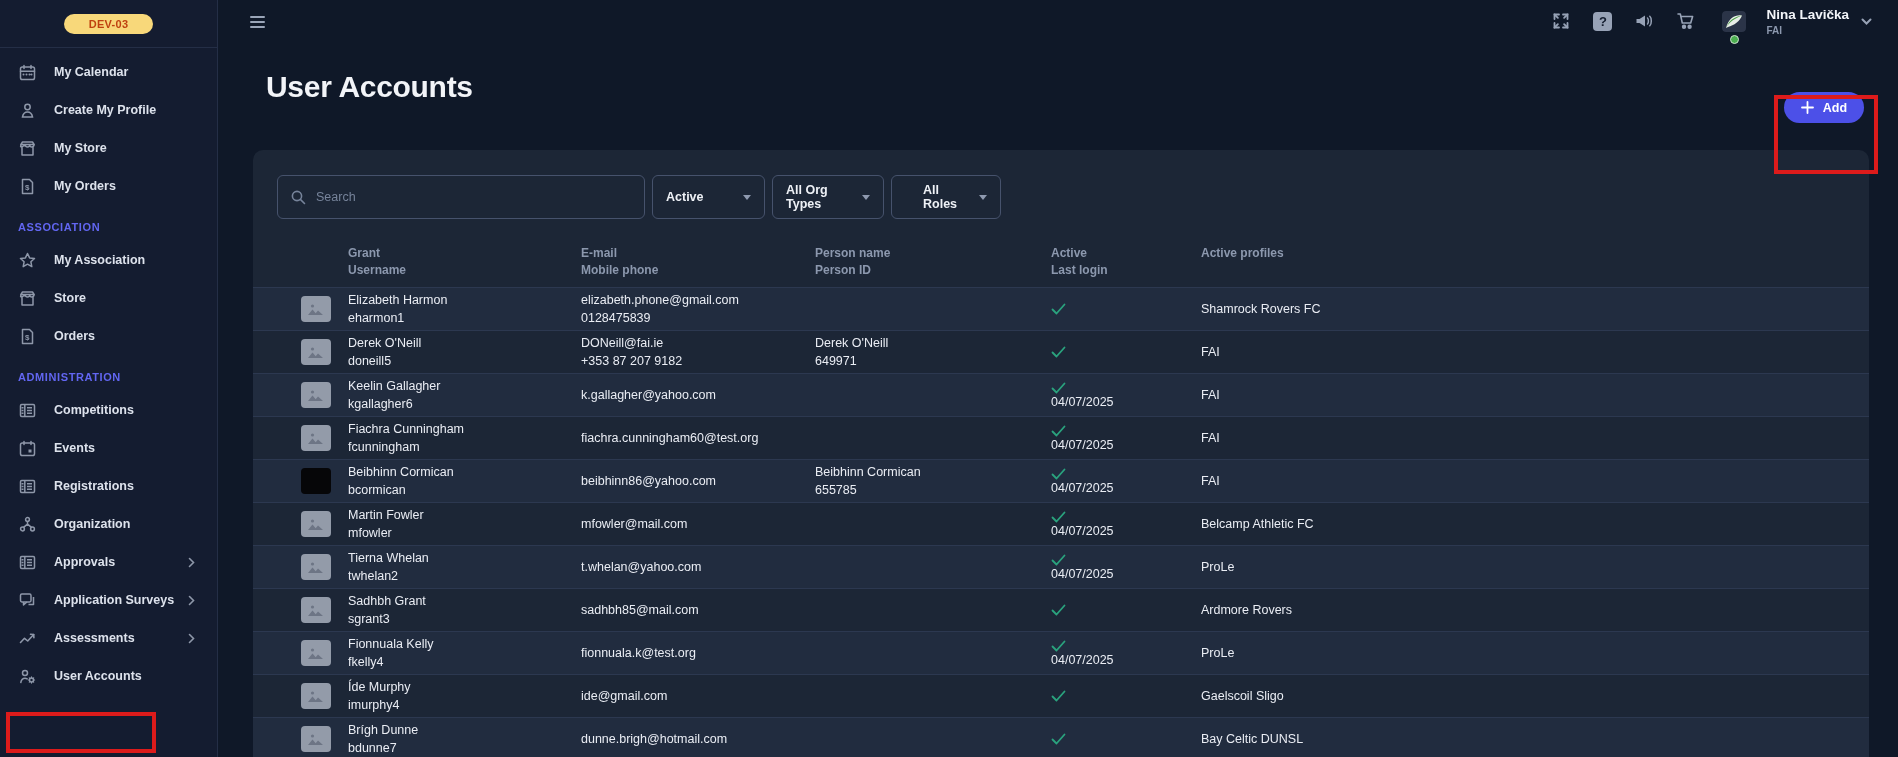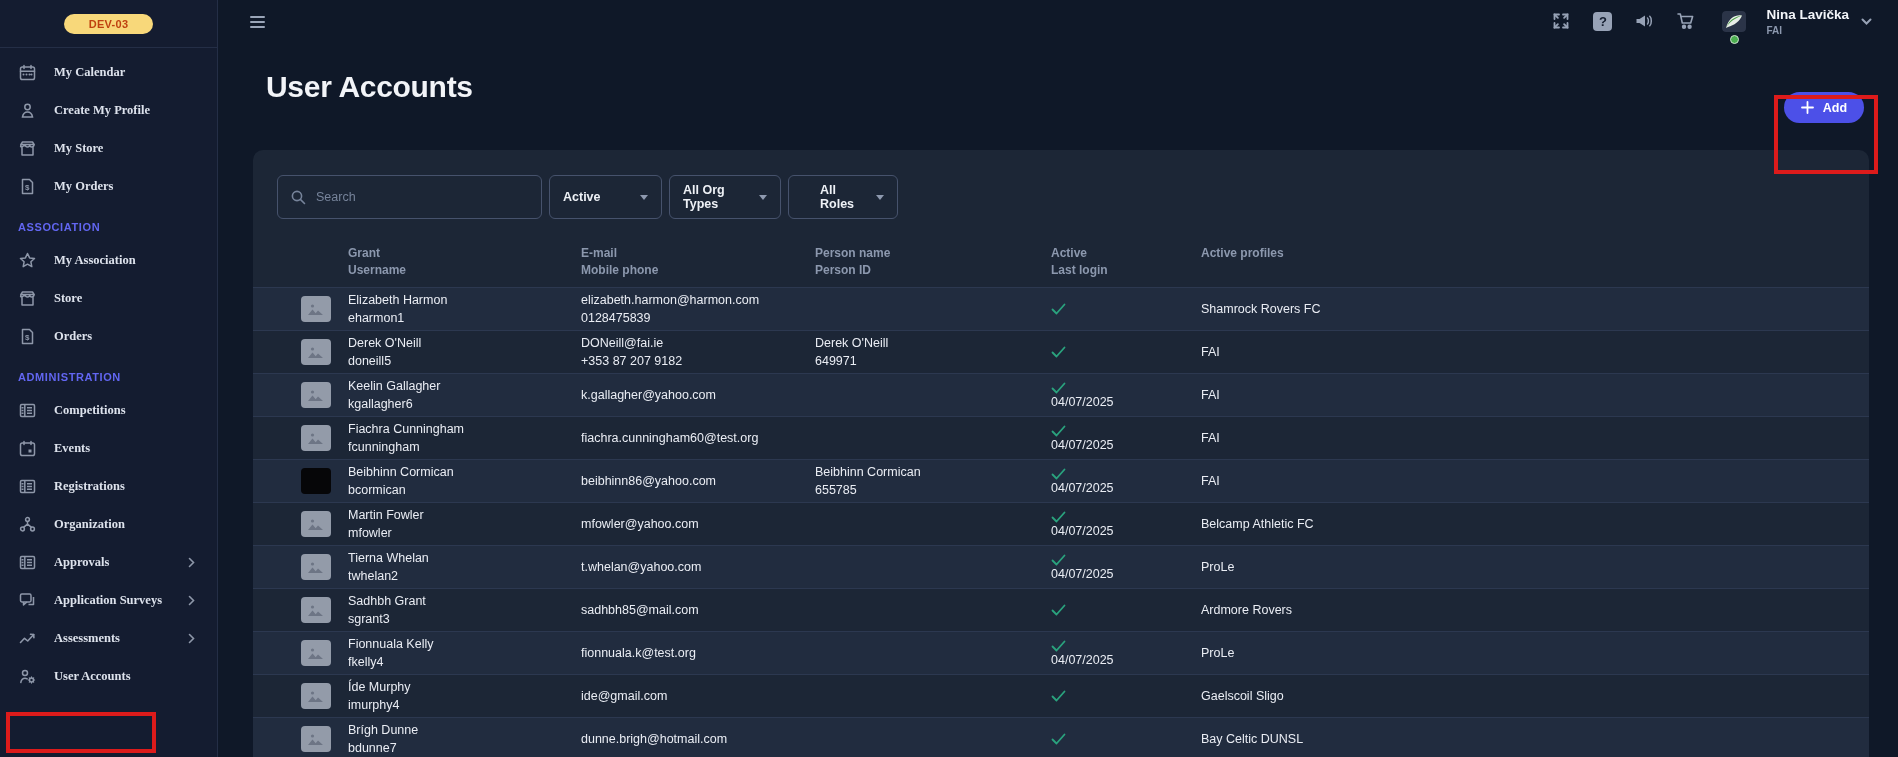--- a/index.html
+++ b/index.html
@@ -17,21 +17,21 @@
   .logo-text { margin-left:19px; font-size:13px; font-weight:800; color:#f1f3f8; letter-spacing:.2px; }
   .badge-row { text-align:center; padding:14px 0 13px 0; border-bottom:1px solid #242e46; }
   .env-badge { display:inline-block; background:#f8d87a; color:#bf4110;
                font-size:11px; font-weight:800; padding:4px 25px; border-radius:11px; letter-spacing:.3px; }
   .nav { padding-top:5px; }
   .nav-header { padding:16px 18px 8px 18px; font-size:11px; font-weight:800;
                 color:#6266f1; letter-spacing:.6px; }
   .nav-item { height:38px; display:flex; align-items:center; padding:0 20px 0 18px; cursor:pointer; }
   .nav-icon { width:19px; height:19px; display:inline-flex; color:#8e97a9; flex:none; }
   .nav-icon svg { width:100%; height:100%; }
-  .nav-label { margin-left:17px; font-size:12.5px; font-weight:700; color:#dde2ec; white-space:nowrap;font-family:Liberation Serif, serif; }
+  .nav-label { margin-left:17px; font-size:12.5px; font-weight:700; color:#dde2ec; white-space:nowrap; }
   .nav-chevron { margin-left:auto; width:11px; height:11px; color:#8e97a9; display:none; }
   .nav-chevron svg { width:100%; height:100%; }
   .nav-item.has-chevron .nav-chevron { display:inline-flex; }
 
   
   .content { position:absolute; left:219px; top:0; right:0; height:100%; }
   .topbar { height:43px; display:flex; align-items:center; padding:0 24px 0 31px; }
   .hamburger { width:15px; height:12px; display:flex; flex-direction:column; justify-content:space-between; cursor:pointer; }
   .hamburger span { height:2px; background:#9aa5b8; border-radius:1px; }
   .topbar-right { margin-left:auto; display:flex; align-items:center; }
@@ -63,21 +63,21 @@
 
   
   .red-box { position:absolute; border:4px solid #dd1b1b; pointer-events:none; z-index:50; }
   .red-box-add { left:1555px; top:52px; width:104px; height:79px; }
   .red-box-nav { left:6px; top:712px; width:150px; height:41px; }
 
   
   .panel { position:absolute; left:34px; top:150px; width:1616px; height:640px;
            background:#1c2636; border-radius:10px; }
   .filters { position:absolute; left:24px; top:25px; display:flex; }
-  .search-box { width:265px; height:44px; border:1px solid #46526c; border-radius:6px;
+  .search-box { width:368px; height:44px; border:1px solid #46526c; border-radius:6px;
                 display:flex; align-items:center; padding:0 12px; }
   .search-icon { width:16px; height:16px; color:#76839a; display:inline-flex; flex:none; }
   .search-icon svg { width:100%; height:100%; }
   .search-input { flex:1; margin-left:10px; background:transparent; border:none; outline:none;
                   color:#e8ecf4; font-family:inherit; font-size:12.5px; }
   .search-input::placeholder { color:#76839a; }
   .select { height:44px; border:1px solid #46526c; border-radius:6px; margin-left:7px;
             display:flex; align-items:center; justify-content:space-between;
             padding:0 13px; font-size:12.5px; font-weight:700; color:#eef1f6; cursor:pointer; }
   .sel-status { width:113px; }
@@ -429,21 +429,21 @@
                   <path d="M1 13l4.5-5.5 3.2 3.8 2.3-2.8 5 4.5z"></path>
                   <circle cx="5.5" cy="4" r="1.6"></circle>
                 </svg>
       </span>
     </div>
     <div class="cell">
       <div class="l1">Elizabeth Harmon</div>
       <div class="l2">eharmon1</div>
     </div>
     <div class="cell">
-      <div class="l1">elizabeth.harmon@harmon.com</div>
+      <div class="l1">elizabeth.phone@gmail.com</div>
       <div class="l2">0128475839</div>
     </div>
     <div class="cell">
       <div class="l1"></div>
       <div class="l2"></div>
     </div>
     <div class="cell cell-active">
       <span class="check-icon">
         <svg viewBox="0 0 15 12" fill="none" stroke="currentColor" stroke-width="1.8" stroke-linecap="round" stroke-linejoin="round">
                   <path d="M1.5 6.5l4 4 8-9"></path>
@@ -599,21 +599,21 @@
                   <path d="M1 13l4.5-5.5 3.2 3.8 2.3-2.8 5 4.5z"></path>
                   <circle cx="5.5" cy="4" r="1.6"></circle>
                 </svg>
       </span>
     </div>
     <div class="cell">
       <div class="l1">Martin Fowler</div>
       <div class="l2">mfowler</div>
     </div>
     <div class="cell">
-      <div class="l1">mfowler@yahoo.com</div>
+      <div class="l1">mfowler@mail.com</div>
       <div class="l2"></div>
     </div>
     <div class="cell">
       <div class="l1"></div>
       <div class="l2"></div>
     </div>
     <div class="cell cell-active">
       <span class="check-icon">
         <svg viewBox="0 0 15 12" fill="none" stroke="currentColor" stroke-width="1.8" stroke-linecap="round" stroke-linejoin="round">
                   <path d="M1.5 6.5l4 4 8-9"></path>

